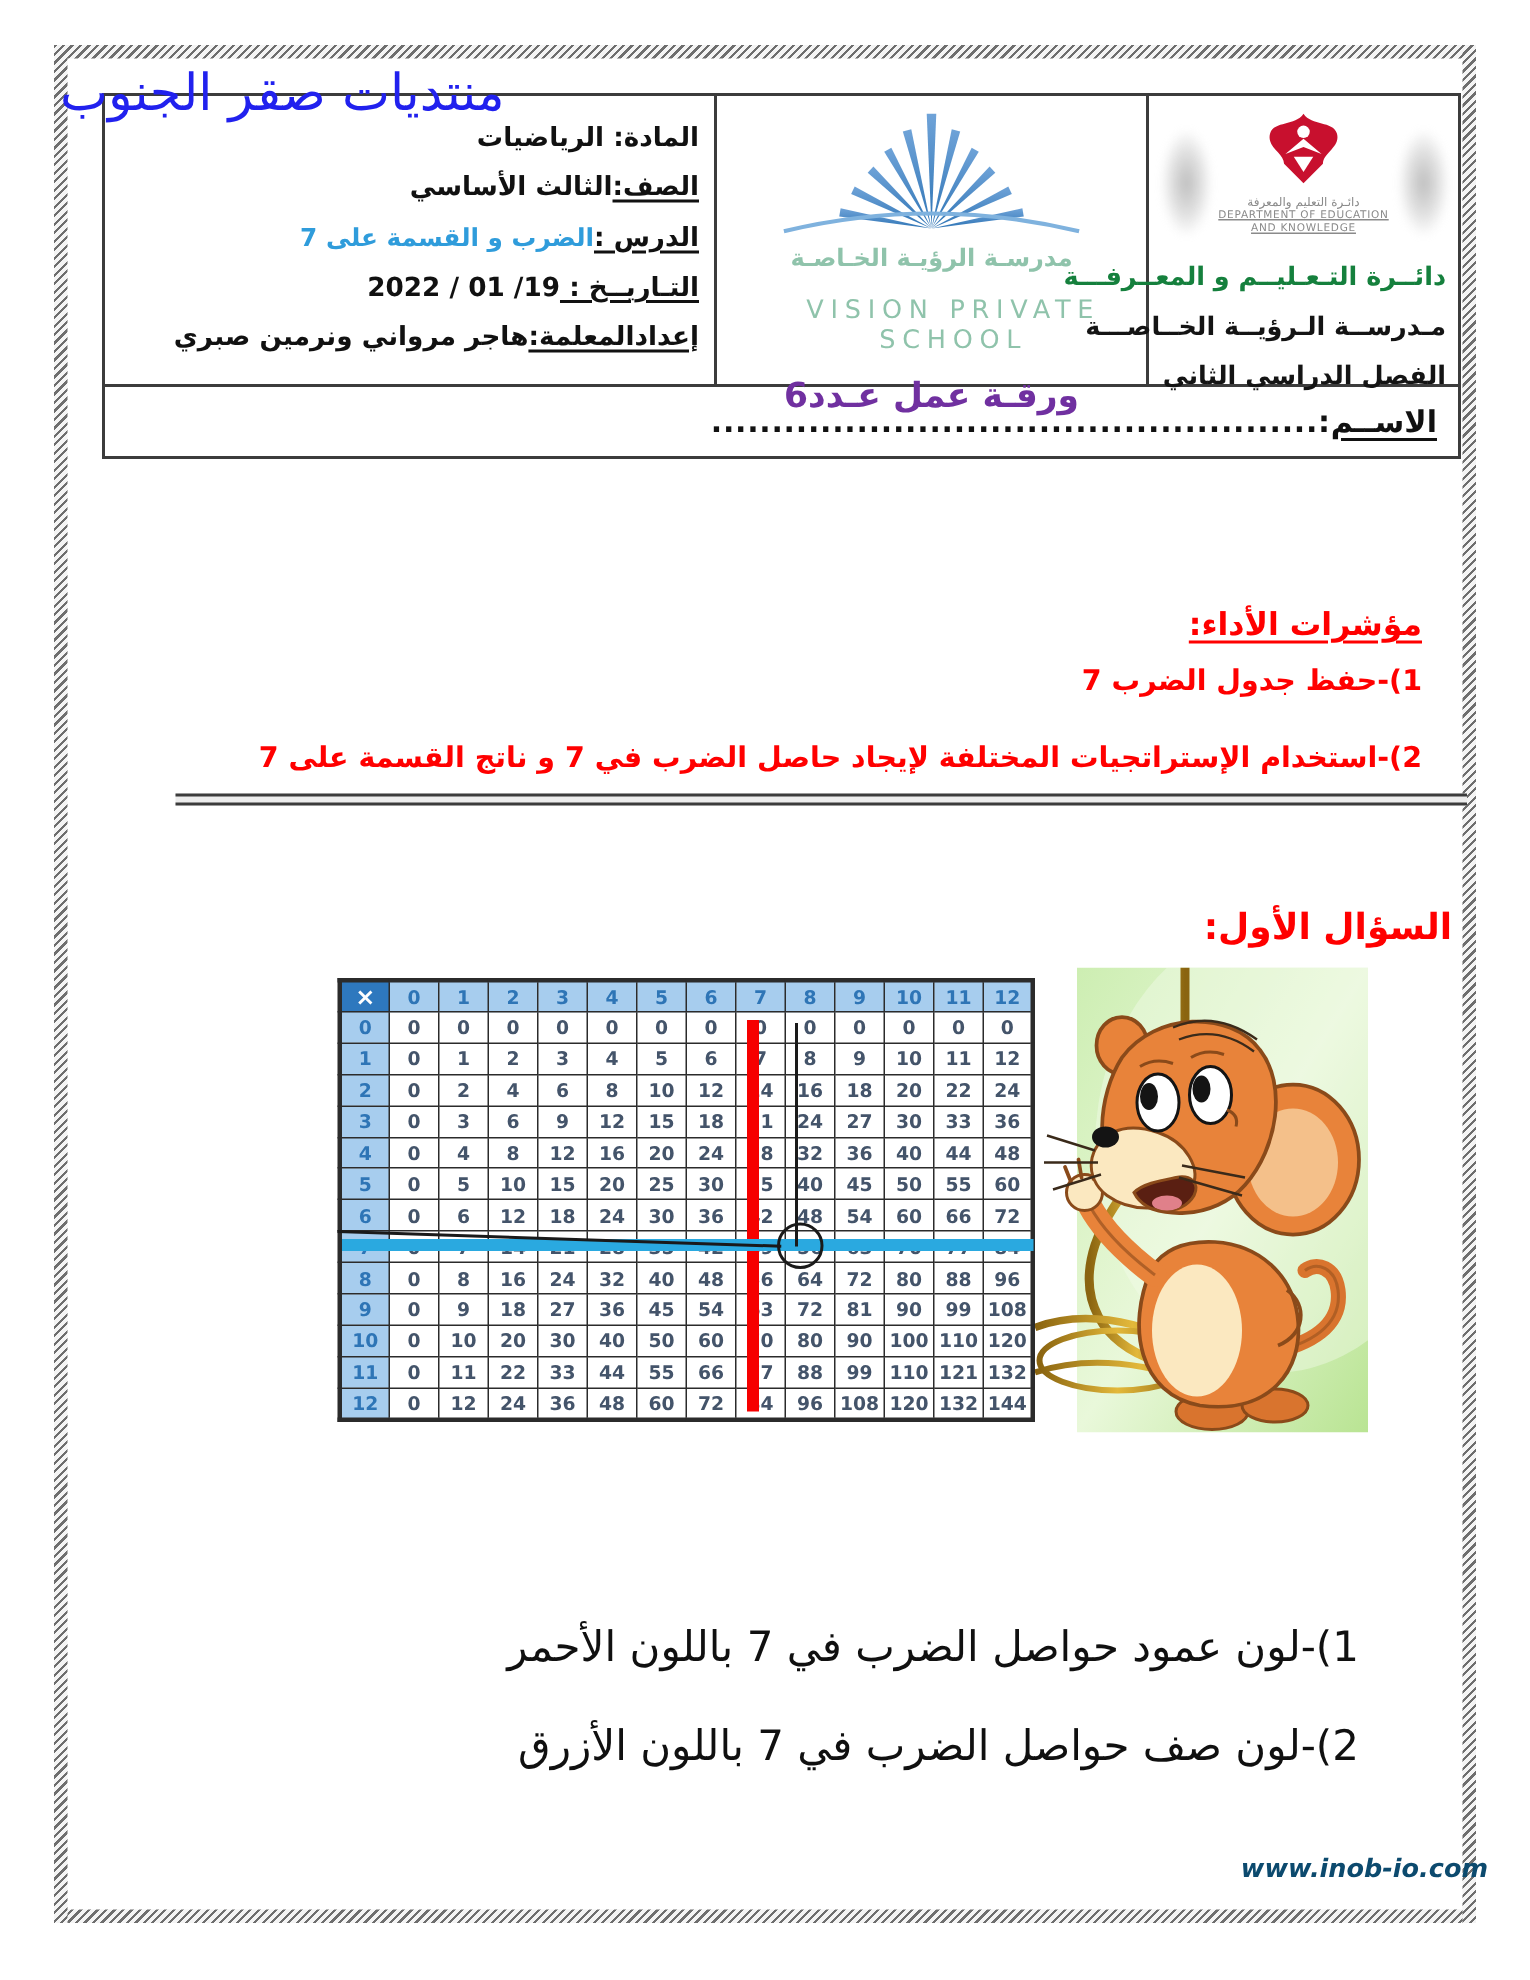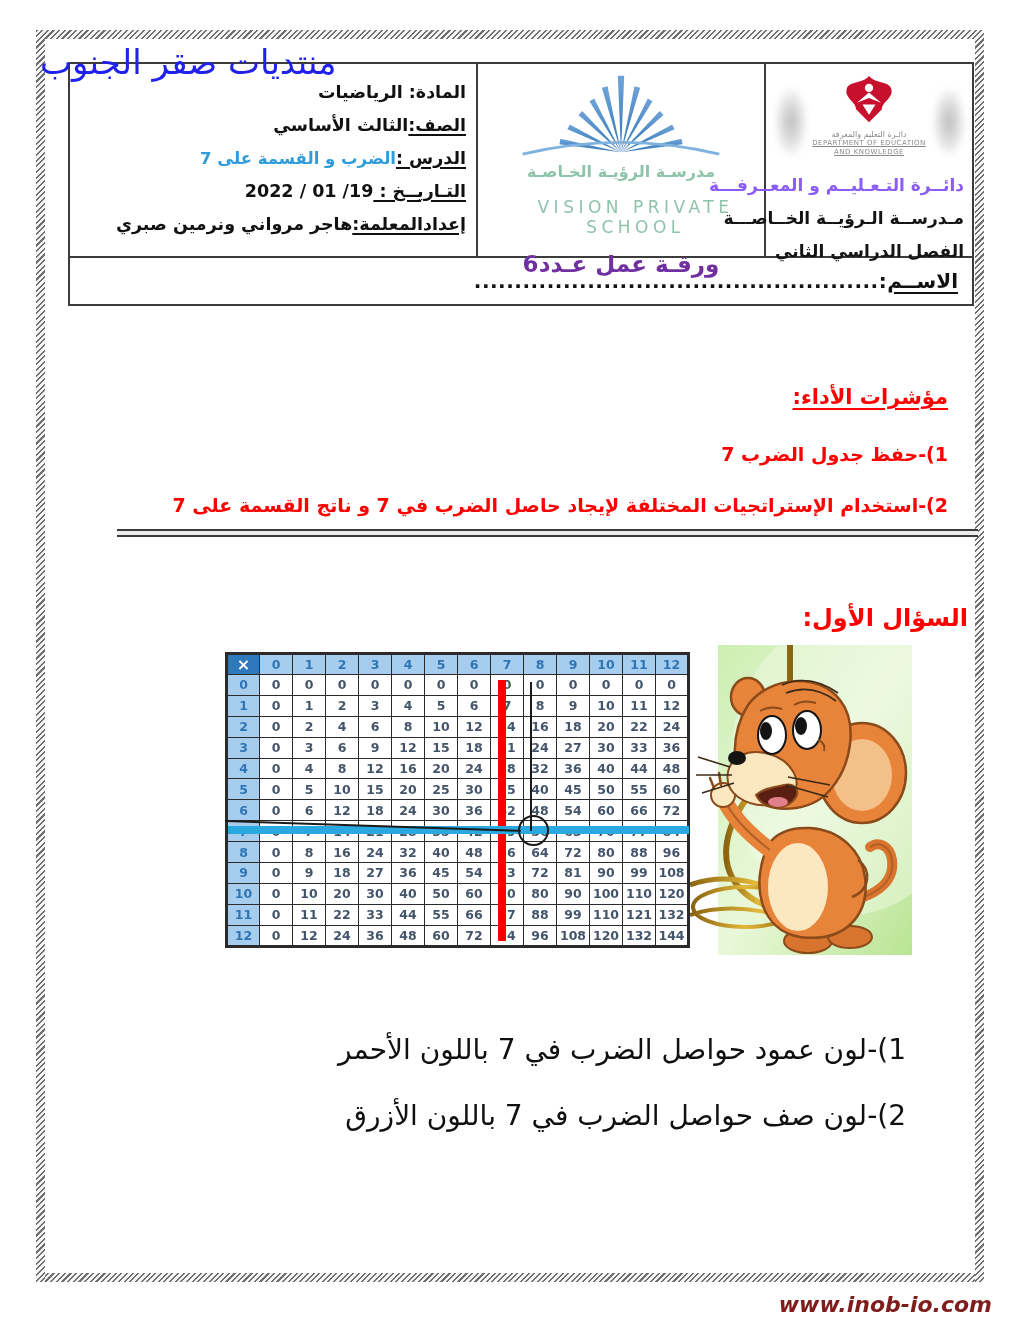--- a/index.html
+++ b/index.html
@@ -36,39 +36,39 @@
 
   
   .smudge{position:absolute;top:22px;width:34px;height:72px;filter:blur(3px);opacity:.55;
     background:radial-gradient(closest-side,#8a8a8a,#c9c9c9 60%,transparent);}
   #smudge-left{left:8px;}
   #smudge-right{right:6px;}
   .dept-caption-ar{font-size:8px;color:#8a8a8a;margin-top:2px;}
   .dept-caption-en{font-size:7px;color:#8a8a8a;letter-spacing:.5px;line-height:9px;text-decoration:underline;}
   #dept-lines{margin-top:12px;direction:rtl;text-align:right;padding:0 8px;}
   .dept-line{font-size:17px;font-weight:bold;line-height:33px;white-space:nowrap;}
-  #dept-line1{color:#8b5cf6;}
+  #dept-line1{color:#15803d;}
   #dept-line2,#dept-line3{color:#141414;}
 
   
   .school-ar{color:#8fc3ab;font-size:16px;font-weight:bold;letter-spacing:1px;margin-top:2px;direction:rtl;}
   .school-en{color:#8fc3ab;font-size:17px;letter-spacing:4.5px;margin-top:16px;padding-left:29px;}
   #ws-title{color:#7030a0;font-size:23px;font-weight:bold;margin-top:14px;direction:rtl;}
 
   
   #name-row{
     height:46px;border-top:2px solid #3c3c3c;direction:rtl;display:flex;align-items:center;
     padding-right:14px;font-size:20px;color:#111;
   }
   #name-label{font-weight:bold;text-decoration:underline;text-decoration-thickness:2px;text-underline-offset:4px;}
   #name-dots{font-weight:bold;letter-spacing:.5px;}
 
   
   .redtxt{position:absolute;direction:rtl;color:#ff0000;font-weight:bold;white-space:nowrap;}
-  #ind-heading{top:385px;right:72px;font-size:21px;text-decoration:underline;text-decoration-thickness:2px;text-underline-offset:4px;}
+  #ind-heading{top:404px;right:72px;font-size:21px;text-decoration:underline;text-decoration-thickness:2px;text-underline-offset:4px;}
   #ind-item1{top:443px;right:72px;font-size:19px;}
   #ind-item2{top:494px;right:72px;font-size:19px;}
   #double-line{position:absolute;left:117px;top:529px;width:861px;height:4px;
     border-top:2px solid #3c3c3c;border-bottom:2px solid #3c3c3c;background:#ededed;}
 
   #q1-heading{top:604px;right:52px;font-size:24px;text-decoration-thickness:2px;text-underline-offset:4px;}
 
   
   #mul-host{position:absolute;left:225px;top:652px;z-index:1;}
   #mul-host table{border-collapse:collapse;border:3px solid #2b2b2b;}
@@ -87,26 +87,26 @@
   #thin-vline{position:absolute;left:530px;top:682px;width:2px;height:149px;background:#1a1a1a;z-index:8;}
   #diag-line{position:absolute;left:225px;top:820px;width:296px;height:2px;background:#1a1a1a;
     transform:rotate(1.9deg);transform-origin:left center;z-index:8;}
   #circle-annot{position:absolute;left:518px;top:815px;width:27px;height:27px;border:2px solid #1a1a1a;
     border-radius:50%;z-index:9;background:transparent;}
 
   
   #jerry{position:absolute;left:690px;top:645px;width:222px;height:310px;z-index:2;}
 
   
-  .instr{position:absolute;direction:rtl;color:#101010;font-size:28px;white-space:nowrap;}
+  .instr{position:absolute;direction:rtl;color:#101010;font-size:28px;white-space:nowrap;margin-top:48px;}
   #instr1{top:1033px;right:114px;}
   #instr2{top:1099px;right:114px;}
 
   
-  #footer-url{position:absolute;top:1292px;right:28px;font-size:22px;font-weight:bold;font-style:italic;color:#7f1d1d;}
+  #footer-url{position:absolute;top:1236px;right:28px;font-size:17px;font-weight:bold;font-style:italic;color:#0c4a6e;}
 </style>
 </head>
 <body>
 
 <div class="hatch" id="hatch-top"></div>
 <div class="hatch" id="hatch-bottom"></div>
 <div class="hatch" id="hatch-left"></div>
 <div class="hatch" id="hatch-right"></div>
 
 <div id="watermark">منتديات صقر الجنوب</div>

